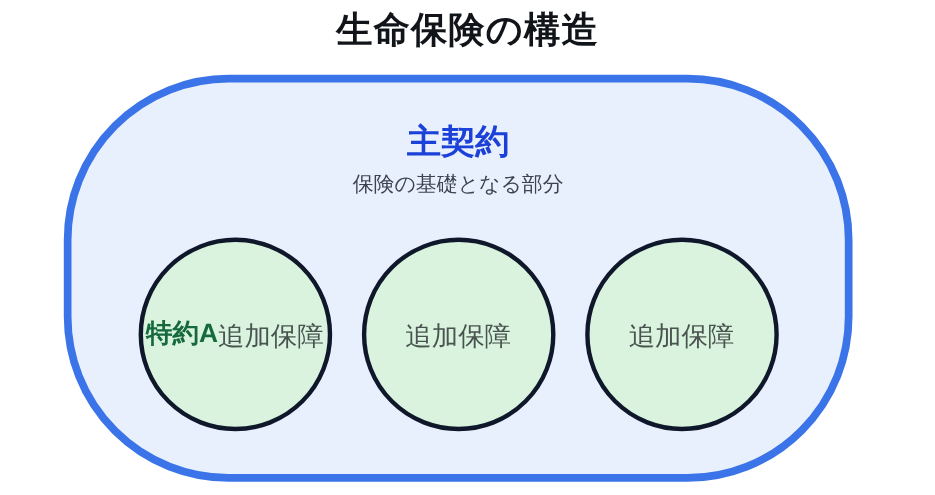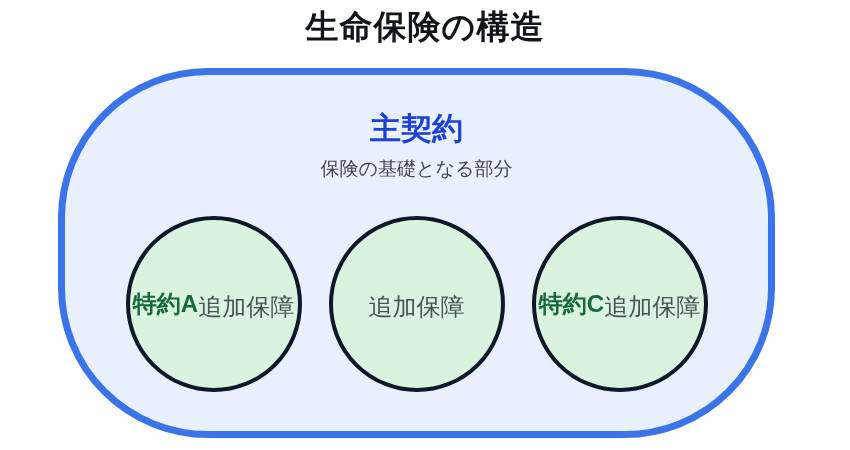--- a/index.html
+++ b/index.html
@@ -104,19 +104,18 @@
       <div class="rider-circle">
         <div class="rider-label">特約A</div>
         <div class="rider-sublabel">追加保障</div>
       </div>
 
       <div class="rider-circle">
         <div class="rider-sublabel">追加保障</div>
       </div>
 
       <div class="rider-circle">
-        <div class="rider-label">特約C</div>
         <div class="rider-sublabel">追加保障</div>
       </div>
 
     </div>
   </div>
 </div>
 
 </body></html>

